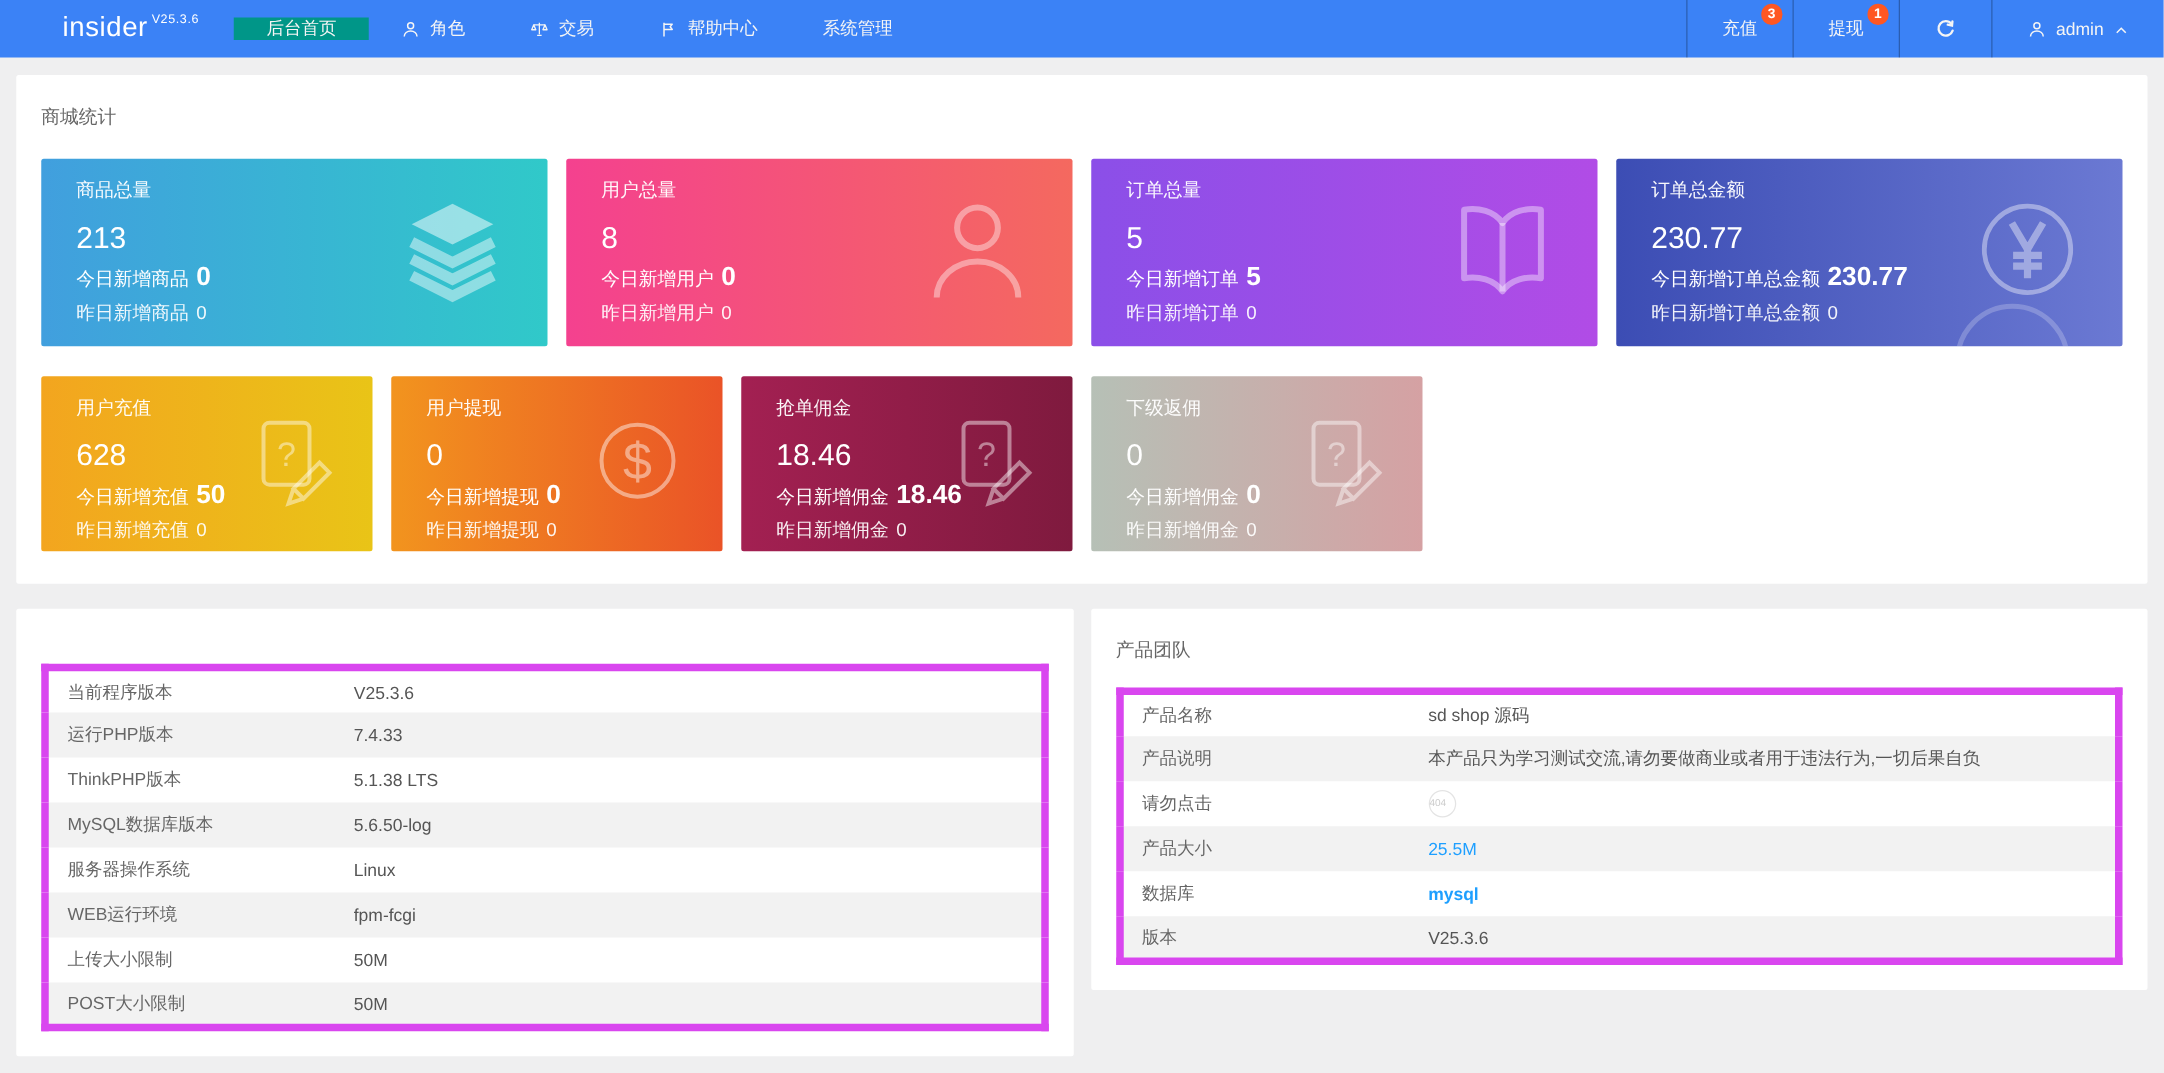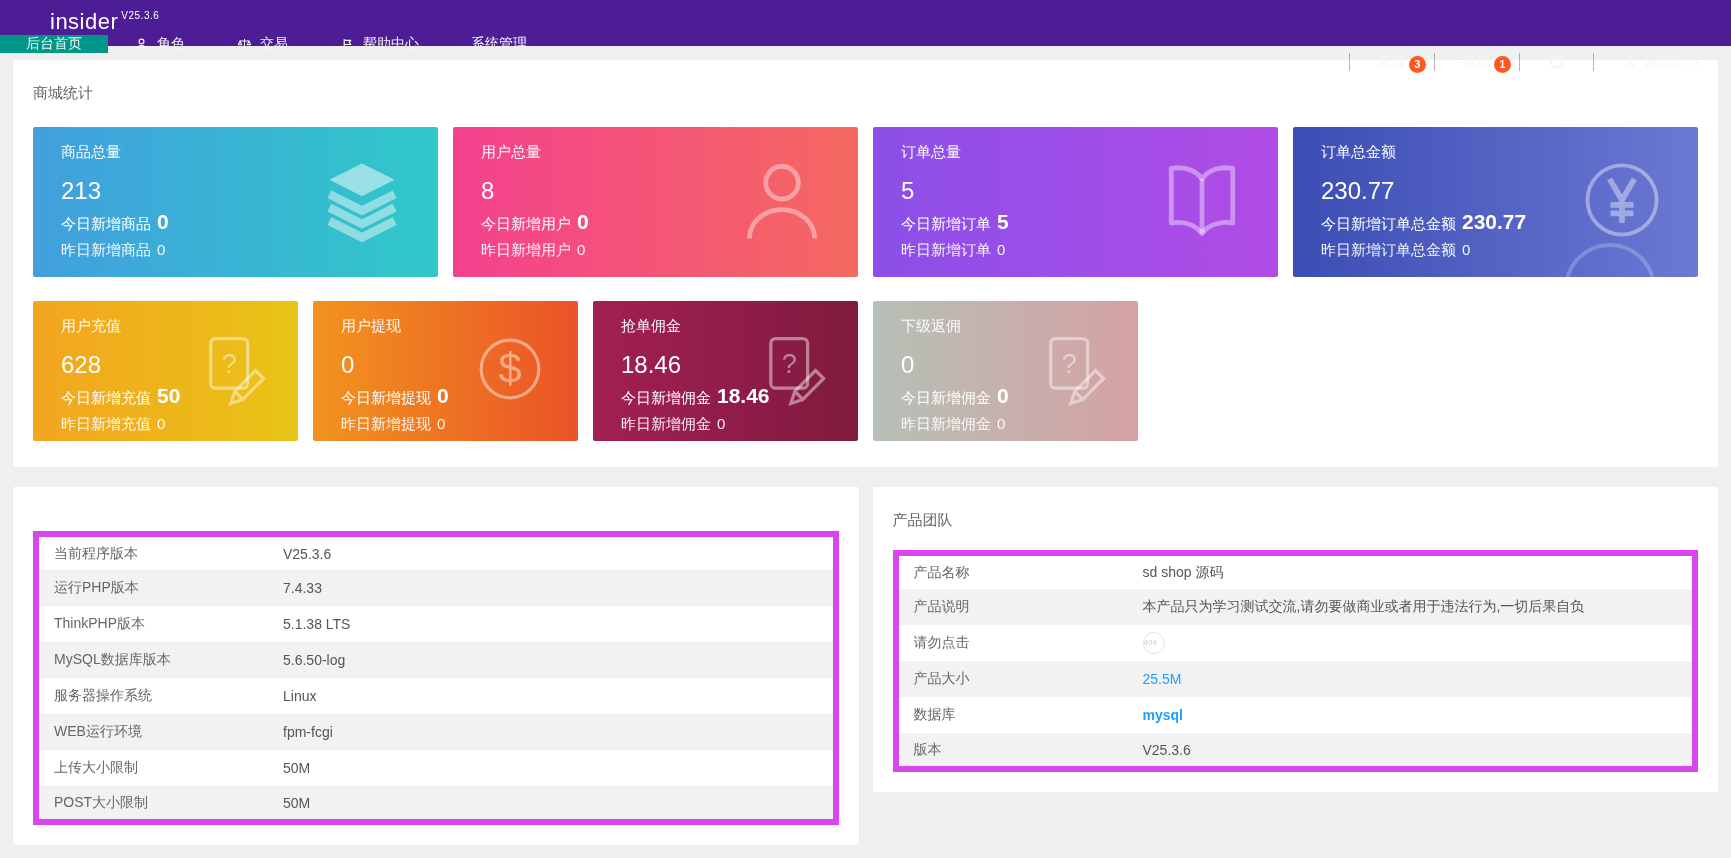--- a/index.html
+++ b/index.html
@@ -4,24 +4,24 @@
 <style>
   * { box-sizing: border-box; }
   html,body { margin:0; padding:0; }
   body {
     width:1731px; height:858px; overflow:hidden;
     background:#efeff0;
     font-family:"Liberation Sans","DejaVu Sans",sans-serif;
     color:#666;
   }
   
-  .navbar { height:46px; background:#4c1d95; display:flex; align-items:stretch; color:#fff;flex-direction:column; }
+  .navbar { height:46px; background:#3b82f6; display:flex; align-items:stretch; color:#fff; }
   .logo { display:flex; align-items:flex-start; padding:9px 28px 0 50px; font-size:22px; color:#fff; letter-spacing:.5px; cursor:pointer; }
   .logo .ver { font-size:10px; margin-left:3px; margin-top:1px; }
-  .nav-menu { display:flex; align-items:flex-start; }
+  .nav-menu { display:flex; align-items:center; }
   .nav-item { display:flex; align-items:center; gap:8px; padding:0 26px; font-size:14px; color:#f5f5f5; cursor:pointer; position:relative; }
   .nav-item.active { background:var(--active,#009688); }
   .nav-icon { width:15px; height:15px; display:inline-block; }
   .nav-icon svg { width:100%; height:100%; }
   .nav-right { margin-left:auto; display:flex; align-items:stretch; }
   .nav-right .nav-item { border-left:1px solid rgba(0,0,0,.28); padding:0 28px; }
   .badge { position:absolute; top:3px; right:8px; background:var(--badge,#ff5722); color:#fff;
            font-size:11px; min-width:17px; height:17px; line-height:17px; border-radius:9px;
            text-align:center; padding:0 3px; font-weight:bold; }
   .chev { width:12px; height:12px; }

